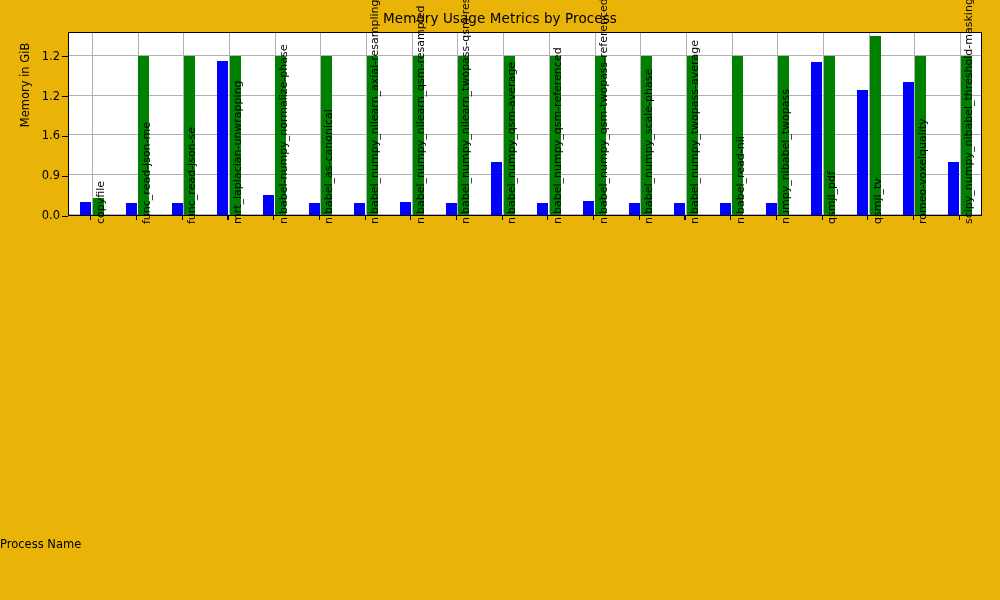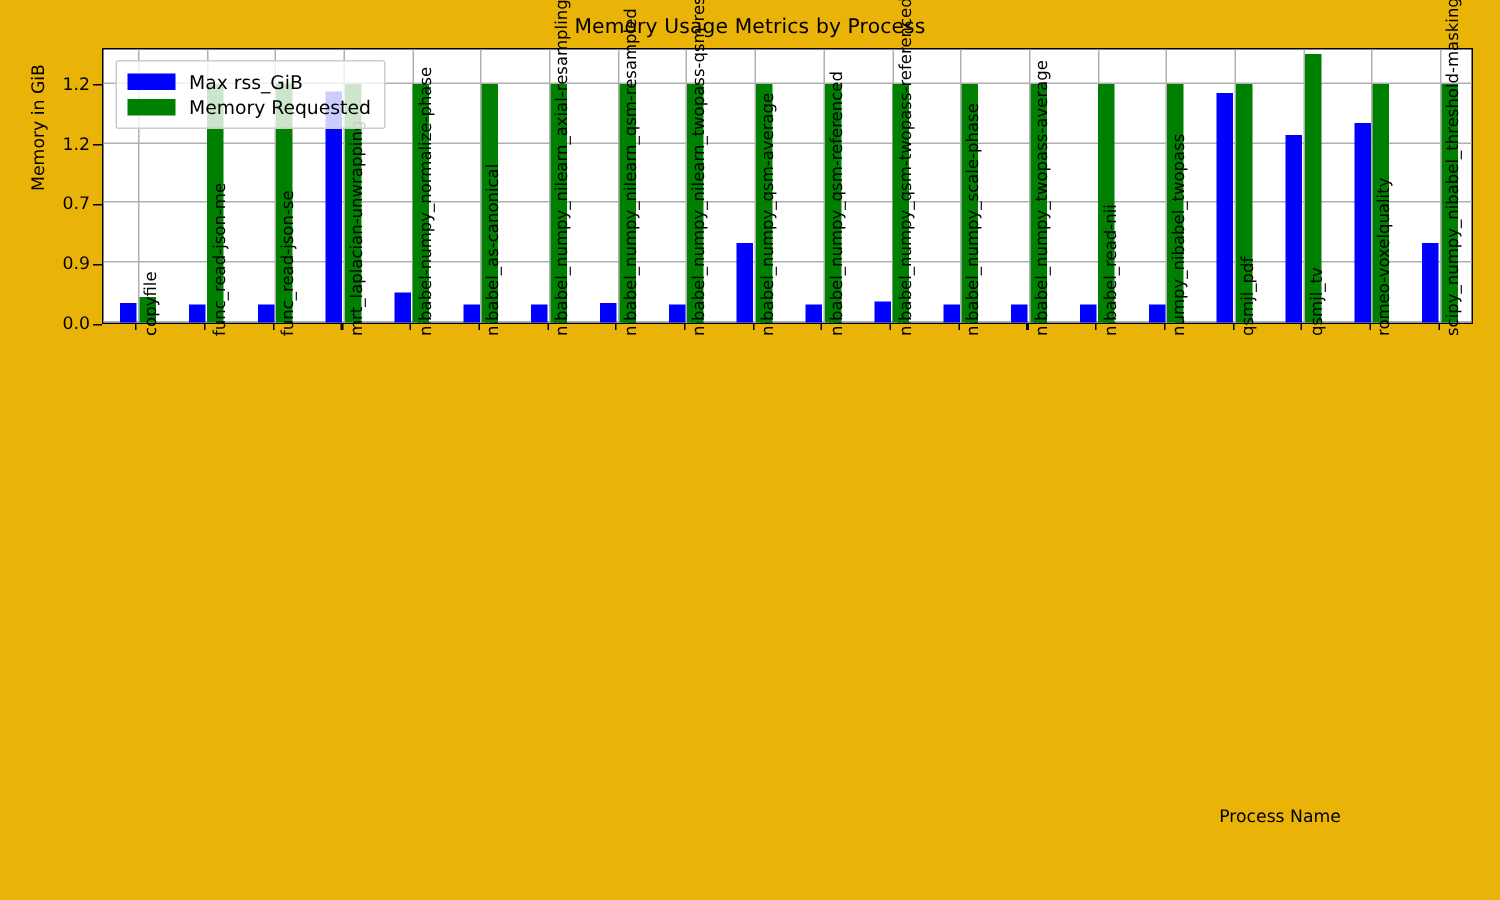--- a/index.html
+++ b/index.html
@@ -111,24 +111,23 @@
     white-space: nowrap;
     transform: rotate(-90deg);
     transform-origin: left top;
     line-height: 1;
   }
   #xlabel {
     position: absolute;
     left: 0;
     top: 537px;
     width: 864px;
-    text-align: right;
+    text-align: left;
     font-size: 11.5px;
     color: #000000;
-    padding-left: 30px;
   }
   
   #legend {
     position: absolute;
     left: 77px;
     top: 40px;
     background: rgba(255,255,255,0.80);
     border: 1px solid #cccccc;
     border-radius: 2px;
     padding: 5px 9px 5px 7px;
@@ -159,21 +158,21 @@
   <div id="chart-title">Memory Usage Metrics by Process</div>
 
   <div id="ylabel">Memory in GiB</div>
 
   <div id="y-axis">
       <div class="ytick-mark" style="top: 215.5px;"></div>
       <div class="ytick-label" style="top: 210px; right: 940px;">0.0</div>
       <div class="ytick-mark" style="top: 175.673px;"></div>
       <div class="ytick-label" style="top: 170.173px; right: 940px;">0.9</div>
       <div class="ytick-mark" style="top: 135.846px;"></div>
-      <div class="ytick-label" style="top: 130.346px; right: 940px;">0.7</div>
+      <div class="ytick-label" style="top: 130.346px; right: 940px;">1.6</div>
       <div class="ytick-mark" style="top: 96.0195px;"></div>
       <div class="ytick-label" style="top: 90.5195px; right: 940px;">1.2</div>
       <div class="ytick-mark" style="top: 56.1926px;"></div>
       <div class="ytick-label" style="top: 50.6926px; right: 940px;">1.2</div>
     </div>
 
   <div id="plot-area">
     <div id="gridlines">
         <div class="gridline-h" style="bottom: 0px;"></div>
         <div class="gridline-h" style="bottom: 39.8268px;"></div>
@@ -323,24 +322,14 @@
       <div class="xtick-mark" style="left: 867.25px;"></div>
       <div class="xtick-label" style="left: 871.75px;">qsmjl_tv</div>
       <div class="xtick-mark" style="left: 912.95px;"></div>
       <div class="xtick-label" style="left: 917.45px;">romeo-voxelquality</div>
       <div class="xtick-mark" style="left: 958.65px;"></div>
       <div class="xtick-label" style="left: 963.15px;">scipy_numpy_nibabel_threshold-masking</div>
     </div>
 
   <div id="xlabel">Process Name</div>
 
-  <div id="legend">
-      <div class="legend-row">
-        <span class="legend-swatch" style="background: rgb(0, 0, 255);"></span>
-        <span class="legend-text">Max rss_GiB</span>
-      </div>
-      <div class="legend-row">
-        <span class="legend-swatch" style="background: rgb(0, 128, 0);"></span>
-        <span class="legend-text">Memory Requested</span>
-      </div>
-    </div>
 
 </div>
 
 </body></html>

